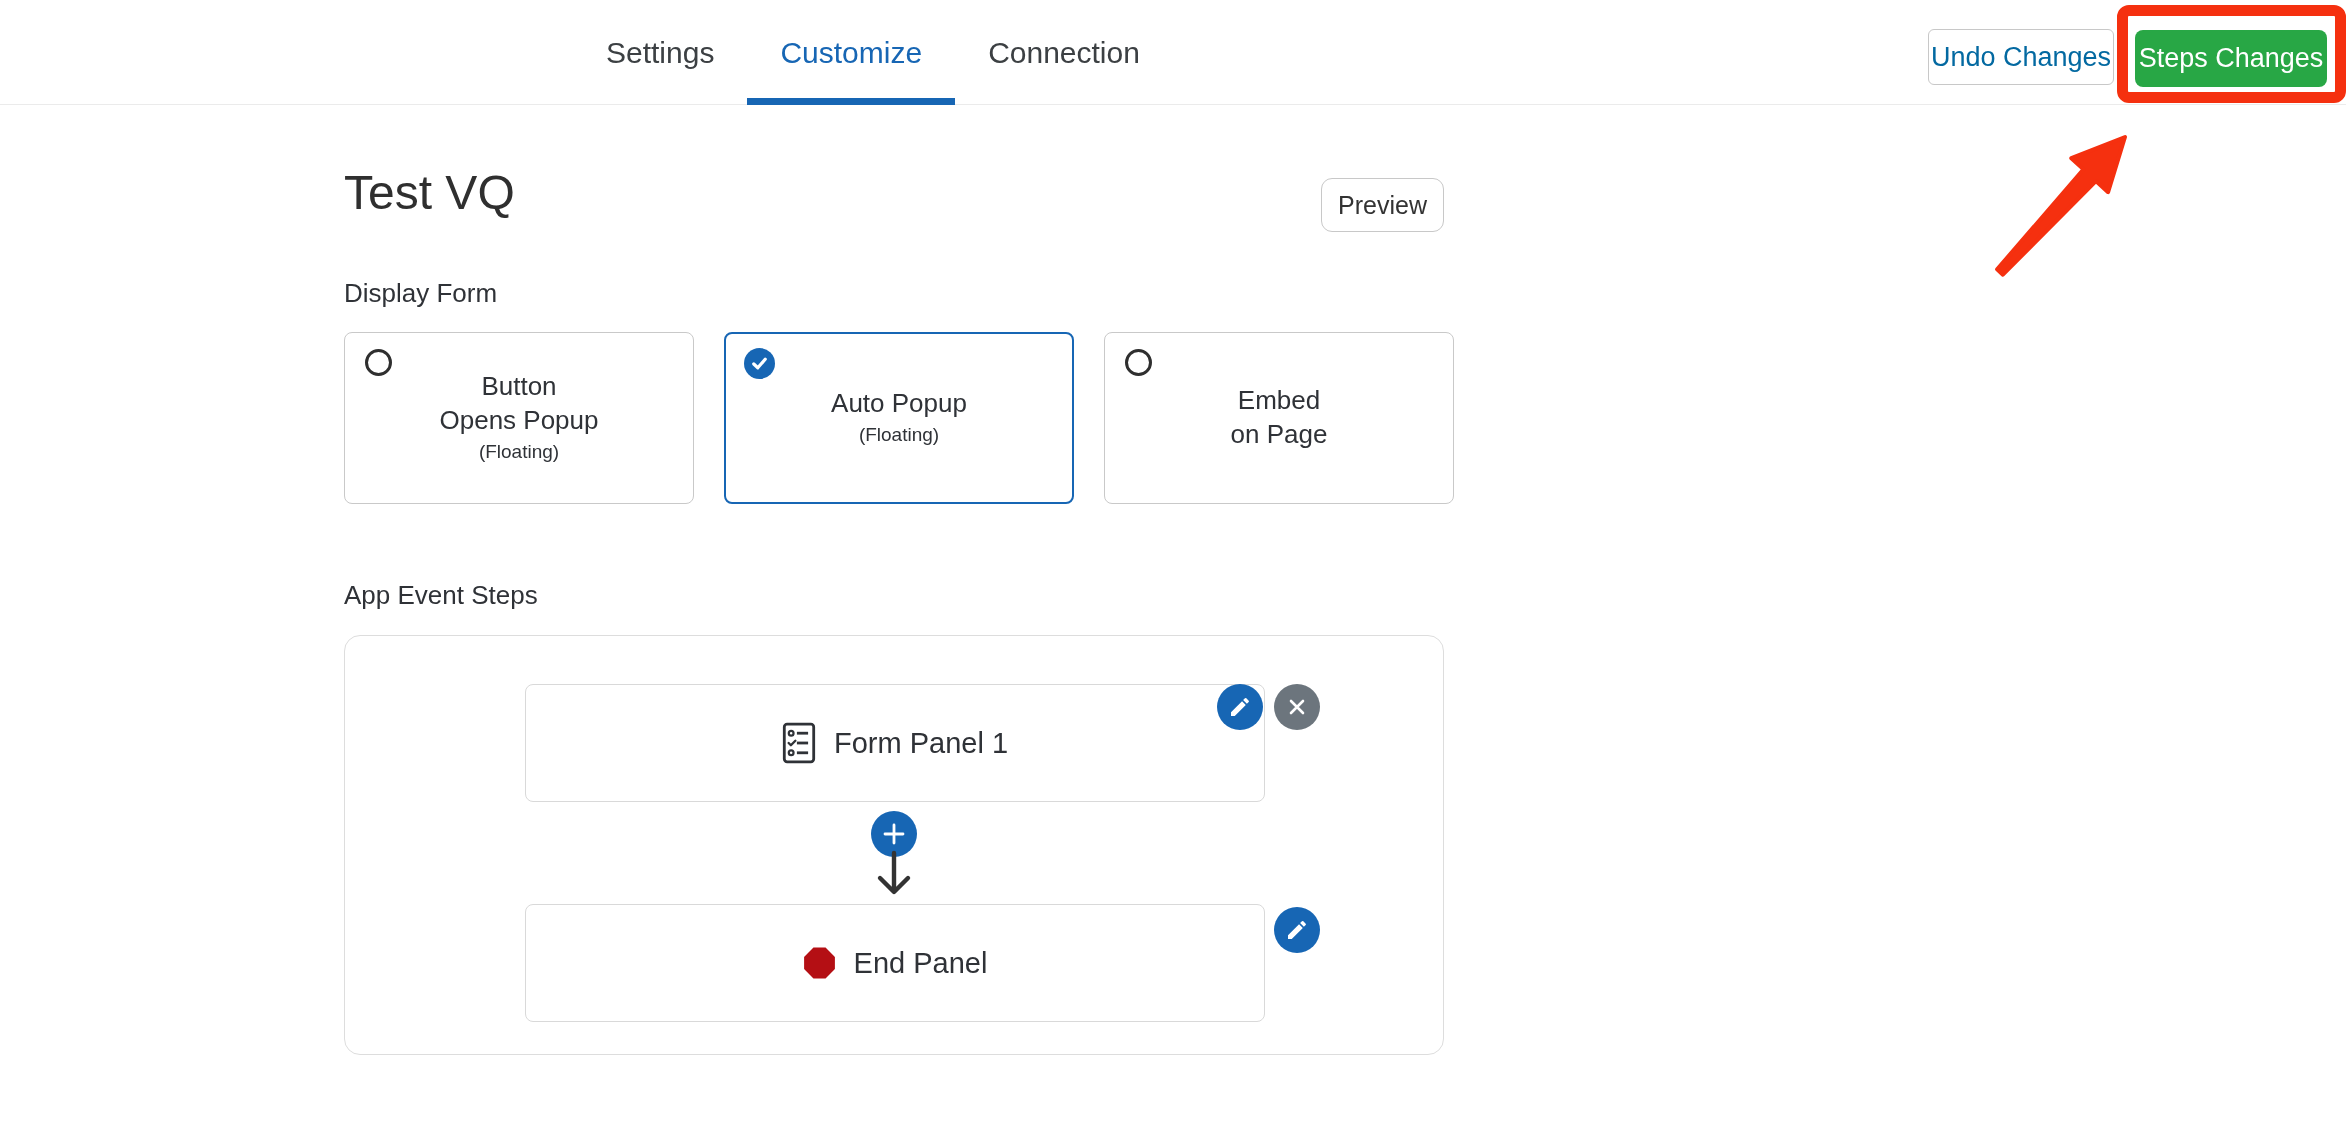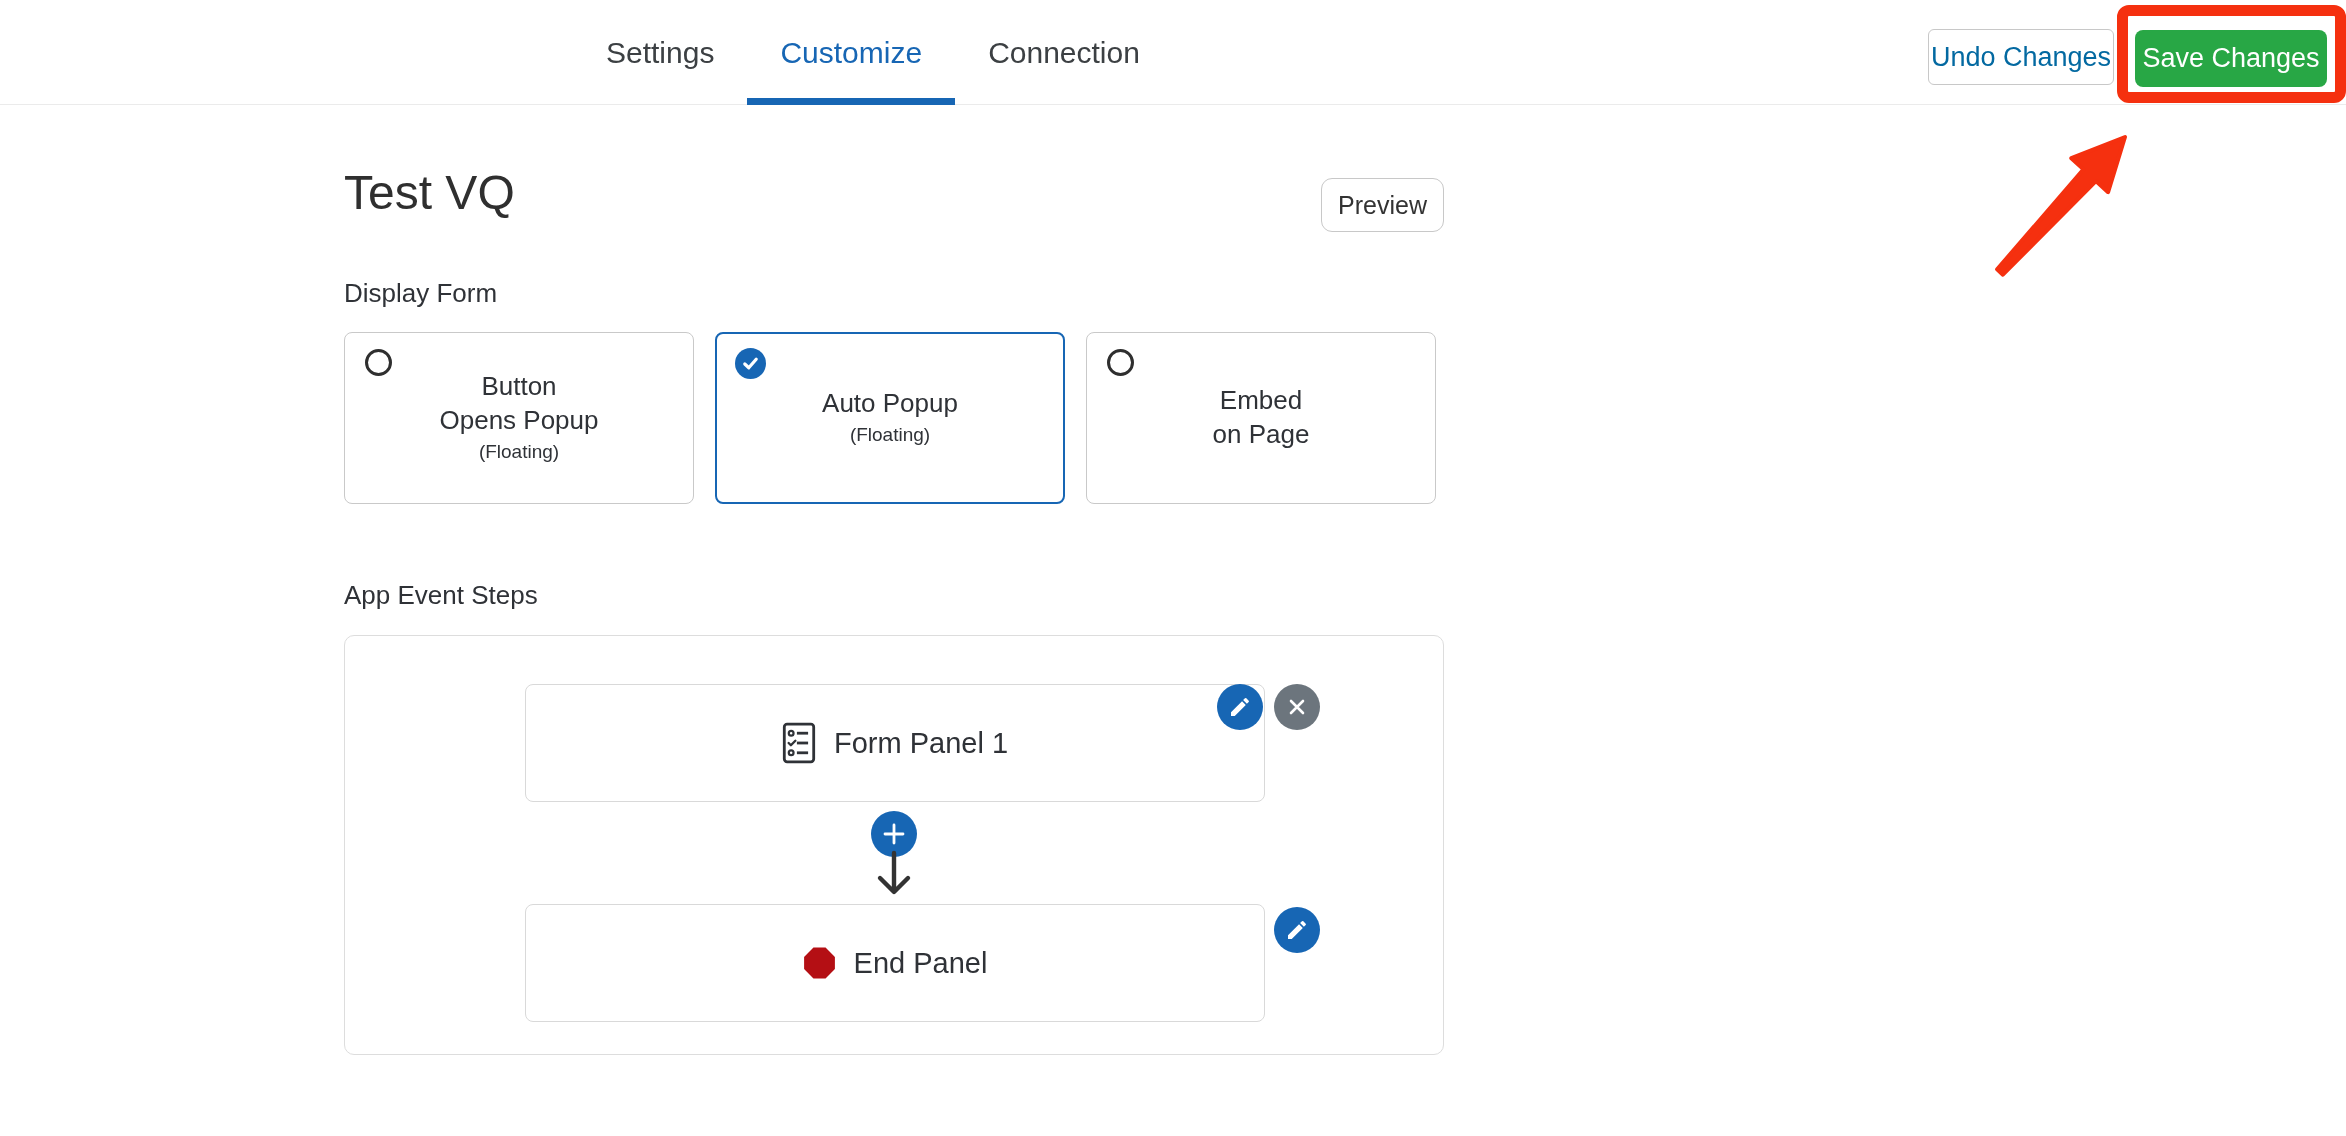--- a/index.html
+++ b/index.html
@@ -29,36 +29,36 @@
          border:11px solid #f5300f; border-radius:12px; pointer-events:none; }
   .anno-arrow { position:absolute; left:1985px; top:122px; pointer-events:none; }
   
   .title { position:absolute; left:344px; top:165px; font-size:48px;
          font-weight:500; color:#2f2f2f; }
   .btn-preview { position:absolute; left:1321px; top:178px; width:123px; height:54px;
          background:#fff; border:1px solid #c8c8c8; border-radius:11px;
          font-size:25px; color:#333; }
   
   .display-label { position:absolute; left:344px; top:278px; font-size:26px; }
-  .cards { position:absolute; left:344px; top:332px; display:flex; gap:21px; }
+  .cards { position:absolute; left:344px; top:332px; display:flex; gap:30px; }
   .card { position:relative; width:350px; height:172px; background:#fff;
          border:1px solid #c9c9c9; border-radius:8px; cursor:pointer;
          display:flex; flex-direction:column; align-items:center; justify-content:center; }
   .card.selected { border:2px solid #1766b4; }
   .radio { position:absolute; left:20px; top:16px; width:27px; height:27px;
          border:3px solid #2f2f2f; border-radius:50%; background:#fff; }
   .checkmark { position:absolute; left:18px; top:14px; width:31px; height:31px;
          border-radius:50%; background:#1766b4;
          display:flex; align-items:center; justify-content:center; }
   .card-line { font-size:26px; line-height:1.3; }
   .card-sub { font-size:19px; line-height:1.45; }
   
   .steps-label { position:absolute; left:344px; top:580px; font-size:26px; }
   .flow { position:absolute; left:344px; top:635px; width:1100px; height:420px;
-         background:#fff; border:1px solid #dddddd; border-radius:10px; }
+         background:#fff; border:1px solid #dddddd; border-radius:16px; }
   .step-card { position:absolute; left:180px; width:740px; height:118px;
          background:#fff; border:1px solid #d9d9d9; border-radius:8px; cursor:pointer;
          display:flex; align-items:center; justify-content:center; gap:18px; }
   .step-form { top:48px; } .step-end { top:268px; }
   .step-label { font-size:29px; color:#2f3237; }
   .circle-btn { position:absolute; width:46px; height:46px; border-radius:50%;
          border:none; cursor:pointer;
          display:flex; align-items:center; justify-content:center; }
   .edit { background:#1766b4; }
   .close { background:#6c757d; }
@@ -73,21 +73,21 @@
 
 <div class="canvas">
 
   <div class="header">
     <div class="tabs">
       <div class="tab">Settings</div>
       <div class="tab active">Customize</div>
       <div class="tab">Connection</div>
     </div>
     <button class="btn btn-undo">Undo Changes</button>
-    <button class="btn btn-save">Save Changes</button>
+    <button class="btn btn-save">Steps Changes</button>
   </div>
 
   <div class="anno-box"></div>
   <svg class="anno-arrow" width="160" height="165" viewBox="0 0 160 165">
     <polygon points="140,15 123.1,70.2 110.9,59 17.9,152.7 12.1,147.3 98.5,47.4 86.3,36.2" fill="#f5300f" stroke="#f5300f" stroke-width="4" stroke-linejoin="round"></polygon>
   </svg>
 
   <div class="title">Test VQ</div>
   <button class="btn btn-preview">Preview</button>
 

